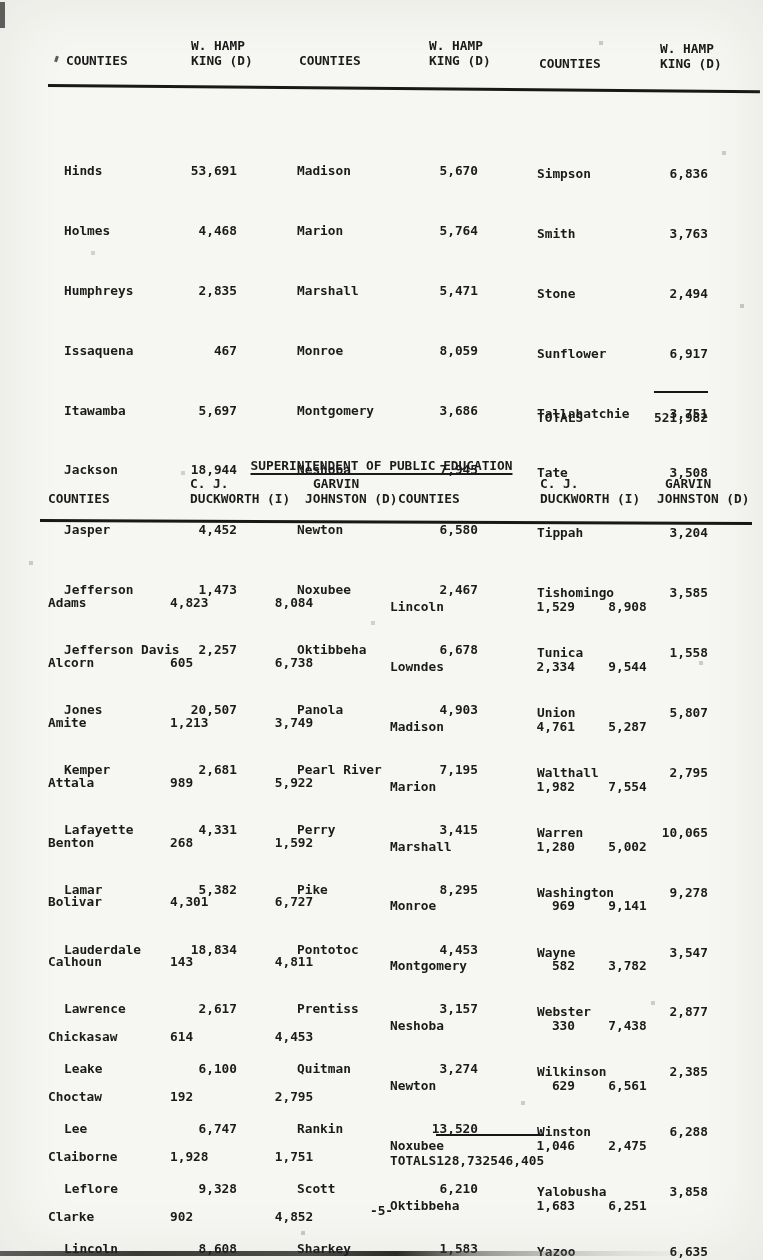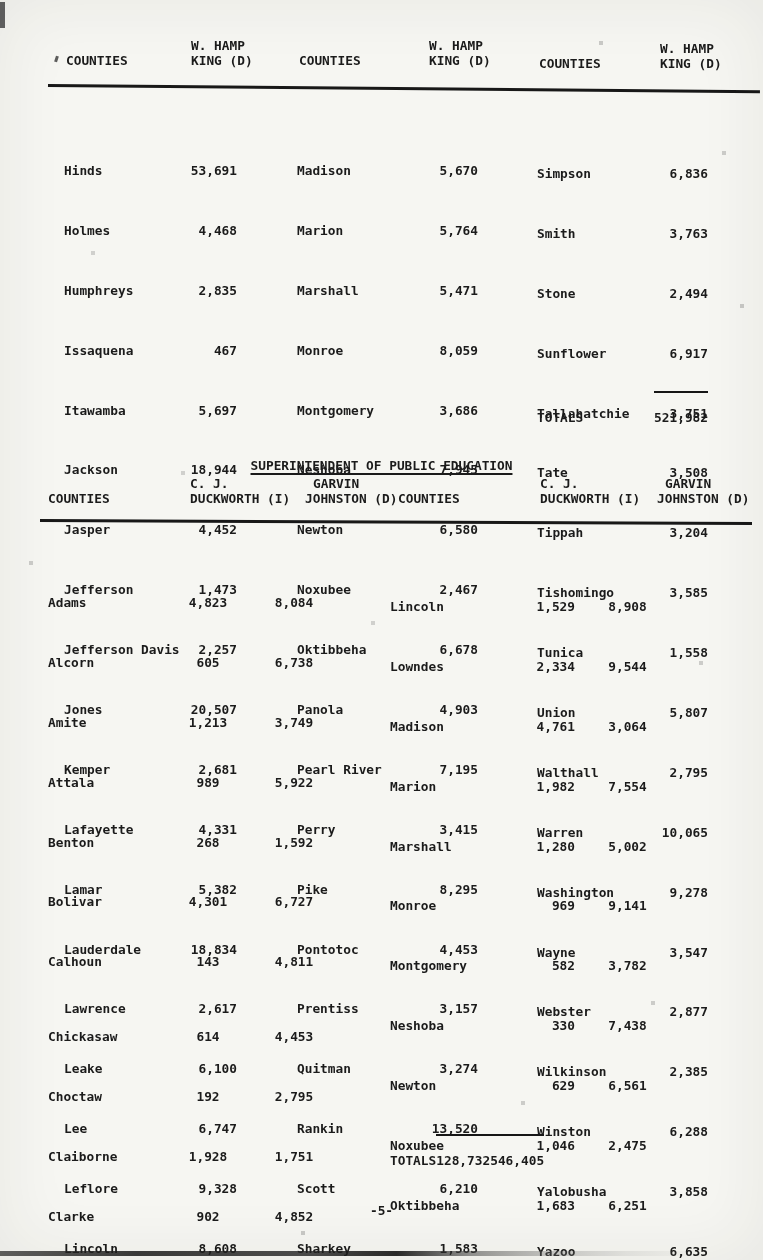--- a/index.html
+++ b/index.html
@@ -27,21 +27,21 @@
   .row3 { display:flex; height:14.9px; line-height:14.9px; }
   .num { text-align:right; }
   
   .g-col1 { left:64px;  top:104px; width:173px; }
   .g-col2 { left:297px; top:104px; width:181px; }
   .g-col3 { left:537px; top:107px; width:171px; }
   .g-totals { left:537px; top:411px; width:171px; }
   
   .sup-left  { left:48px;  top:536px; width:294px; }
   .sup-right { left:390px; top:540px; width:290px; }
-  .sup-left  .cty { width:122px; } .sup-left  .v1 { width:76px; text-align:center; } .sup-left  .v2 { width:96px;  text-align:center; }
+  .sup-left  .cty { width:122px; } .sup-left  .v1 { width:76px; text-align:left; } .sup-left  .v2 { width:96px;  text-align:center; }
   .sup-right .cty { width:122px; } .sup-right .v1 { width:63px; text-align:right; } .sup-right .v2 { width:105px; text-align:center; }
   .sup-totals { left:390px; top:1154px; width:290px; }
   .overline { border-top:2.5px solid #161616; padding-top:17px; }
   
   .edge-mark { position:absolute; left:0; top:2px; width:5px; height:26px; background:#3c3c3c; opacity:.8; }
   .tick-mark { position:absolute; left:55px; top:56px; width:3px; height:6px; background:#2a2a2a; transform:rotate(18deg); opacity:.75; }
   .bottom-smudge {
     position:absolute; left:0; top:1251px; width:763px; height:5px;
     background:linear-gradient(90deg,
       rgba(45,45,45,.75) 0%, rgba(25,25,25,.85) 18%, rgba(35,35,35,.8) 40%,
@@ -537,21 +537,21 @@
     
       <div class="row3">
         <span class="cty">Lowndes</span>
         <span class="v1">2,334</span>
         <span class="v2">9,544</span>
       </div>
     
       <div class="row3">
         <span class="cty">Madison</span>
         <span class="v1">4,761</span>
-        <span class="v2">3,064</span>
+        <span class="v2">5,287</span>
       </div>
     
       <div class="row3">
         <span class="cty">Marion</span>
         <span class="v1">1,982</span>
         <span class="v2">7,554</span>
       </div>
     
       <div class="row3">
         <span class="cty">Marshall</span>

